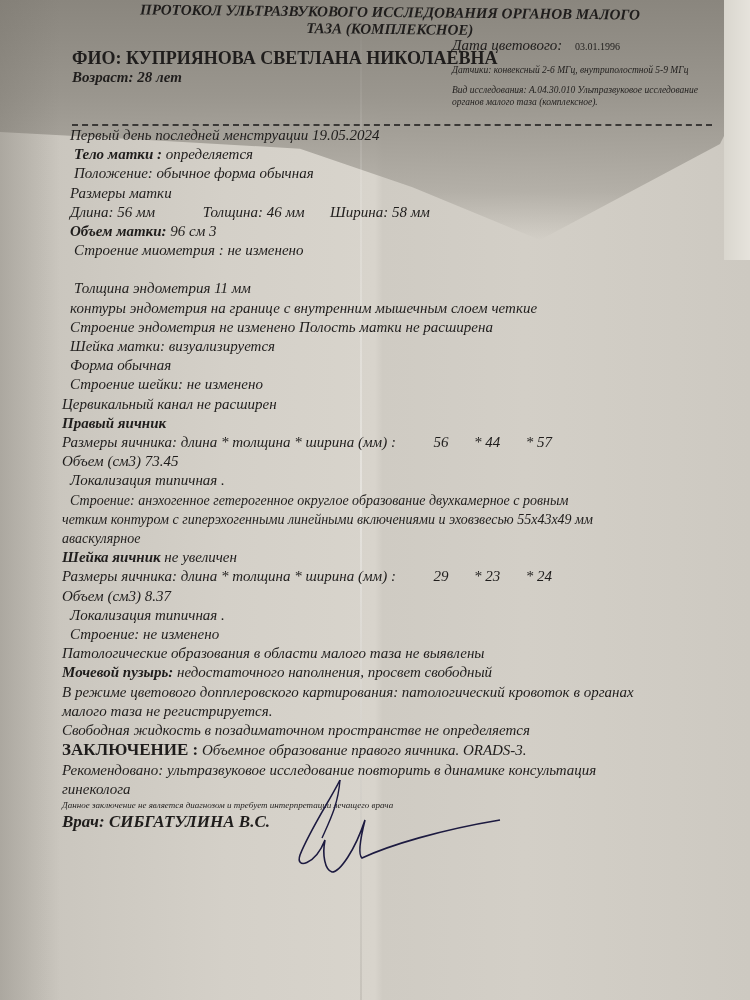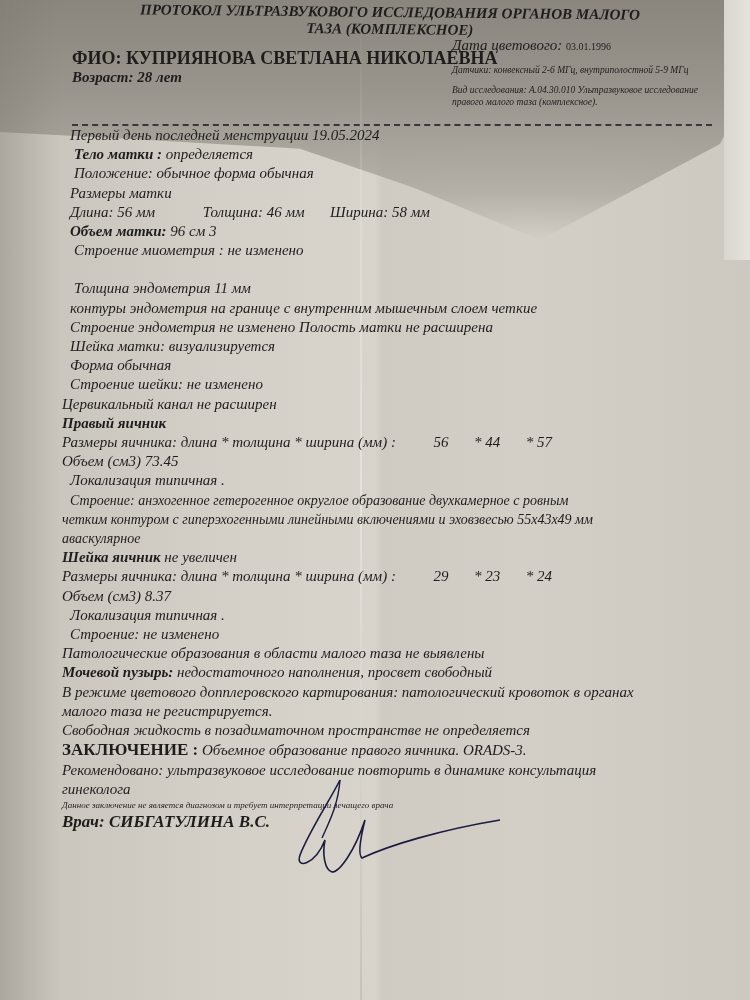--- a/index.html
+++ b/index.html
@@ -39,21 +39,21 @@
     transform: rotate(0.6deg);
   }
   .hdr-left { position: absolute; left: 72px; top: 48px; font-weight: bold; }
   .hdr-left .fio { font-size: 18px; line-height: 20px; }
   .hdr-left .row { font-size: 15px; line-height: 19px; font-style: italic; }
   .hdr-right {
     position: absolute; left: 452px; top: 36px; width: 280px; font-style: italic;
   }
   .hdr-right .scanner { font-size: 15px; line-height: 18px; }
   .hdr-right .dob { font-size: 15px; line-height: 18px; }
-  .hdr-right .dob .v { font-style: normal; font-size: 10px; }
+  .hdr-right .dob .v { font-style: normal; font-size: 10px; margin-left: 9px; }
   .hdr-right .small { font-size: 9.5px; line-height: 12px; margin-top: 8px; }
   .rule {
     position: absolute; left: 72px; top: 124px; width: 640px; height: 0;
     border-top: 2px dashed #3a3836;
   }
   .body-text {
     position: absolute; left: 62px; top: 126px; width: 690px;
     font-style: italic; font-size: 15px; line-height: 19.2px;
   }
   .body-text div { white-space: nowrap; }
@@ -91,21 +91,21 @@
 </div>
 
 <div class="hdr-right">
   <div class="dob">
     <span>Дата цветового:</span>
     <span class="v">03.01.1996</span>
   </div>
   <div class="small">Датчики: конвексный 2-6 МГц, внутриполостной 5-9 МГц</div>
   <div class="small">
     <div>Вид исследования: А.04.30.010 Ультразвуковое исследование</div>
-    <div>правого малого таза (комплексное).</div>
+    <div>органов малого таза (комплексное).</div>
   </div>
 </div>
 
 <div class="rule"></div>
 
 <div class="body-text">
   <div class="ind1">Первый день последней менструации 19.05.2024</div>
   <div class="ind2">
     <span class="b">Тело матки :</span>
     <span>определяется</span>

